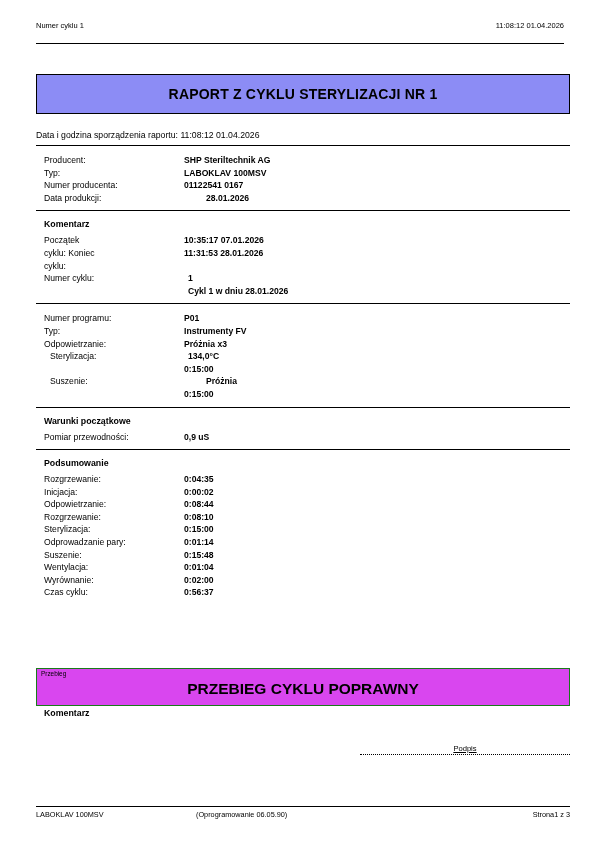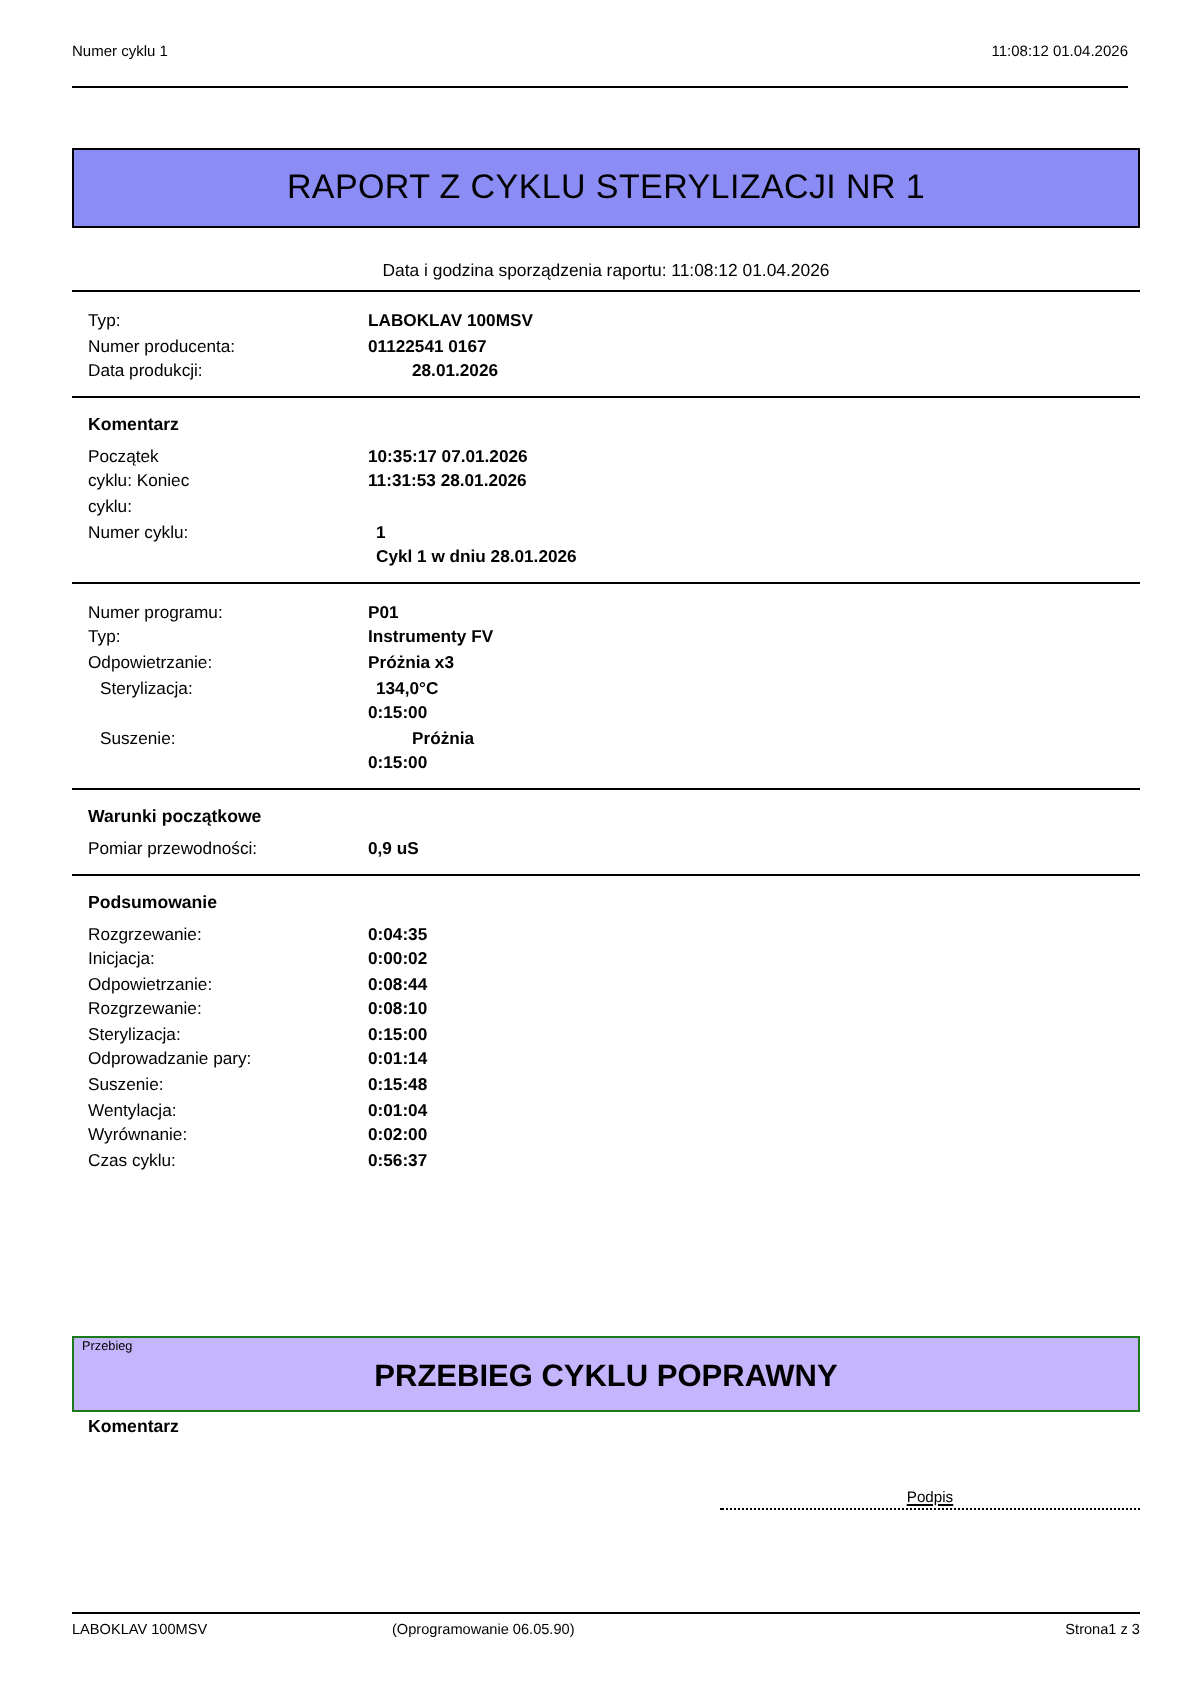--- a/index.html
+++ b/index.html
@@ -46,32 +46,32 @@
     right: 30px;
     top: 74px;
     height: 38px;
     background: #8c8cf5;
     border: 1.2px solid #000;
     display: flex;
     align-items: center;
     justify-content: center;
   }
   .title-banner .title-text {
-    font-size: 17px;
-    font-weight: normal;
+    font-size: 14px;
+    font-weight: bold;
     letter-spacing: 0.2px;
   }
 
   
   .report-date {
     position: absolute;
     left: 36px;
     right: 30px;
     top: 130px;
-    text-align: center;
+    text-align: left;
     font-size: 8.7px;
   }
 
   
   .content {
     position: absolute;
     left: 36px;
     right: 30px;
     top: 145px;
   }
@@ -119,21 +119,21 @@
     padding-left: 4px;
   }
 
   
   .result-banner {
     position: absolute;
     left: 36px;
     right: 30px;
     top: 668px;
     height: 38px;
-    background: #c4b5fd;
+    background: #d946ef;
     border: 1.2px solid #1a7a1a;
     box-sizing: border-box;
   }
   .result-banner .mini-label {
     position: absolute;
     left: 4px;
     top: 1px;
     font-size: 6.4px;
     line-height: 8px;
   }
@@ -217,20 +217,24 @@
   </div>
 
   <div class="report-date">Data i godzina sporządzenia raportu: 11:08:12 01.04.2026</div>
 
   <div class="content">
 
     <div class="rule"></div>
     <div class="block">
       <div class="rows">
         <div class="row">
+          <span class="lbl">Producent:</span>
+          <span class="val">SHP Steriltechnik AG</span>
+        </div>
+        <div class="row">
           <span class="lbl">Typ:</span>
           <span class="val">LABOKLAV 100MSV</span>
         </div>
         <div class="row">
           <span class="lbl">Numer producenta:</span>
           <span class="val">01122541 0167</span>
         </div>
         <div class="row">
           <span class="lbl">Data produkcji:</span>
           <span class="val ind">28.01.2026</span>

